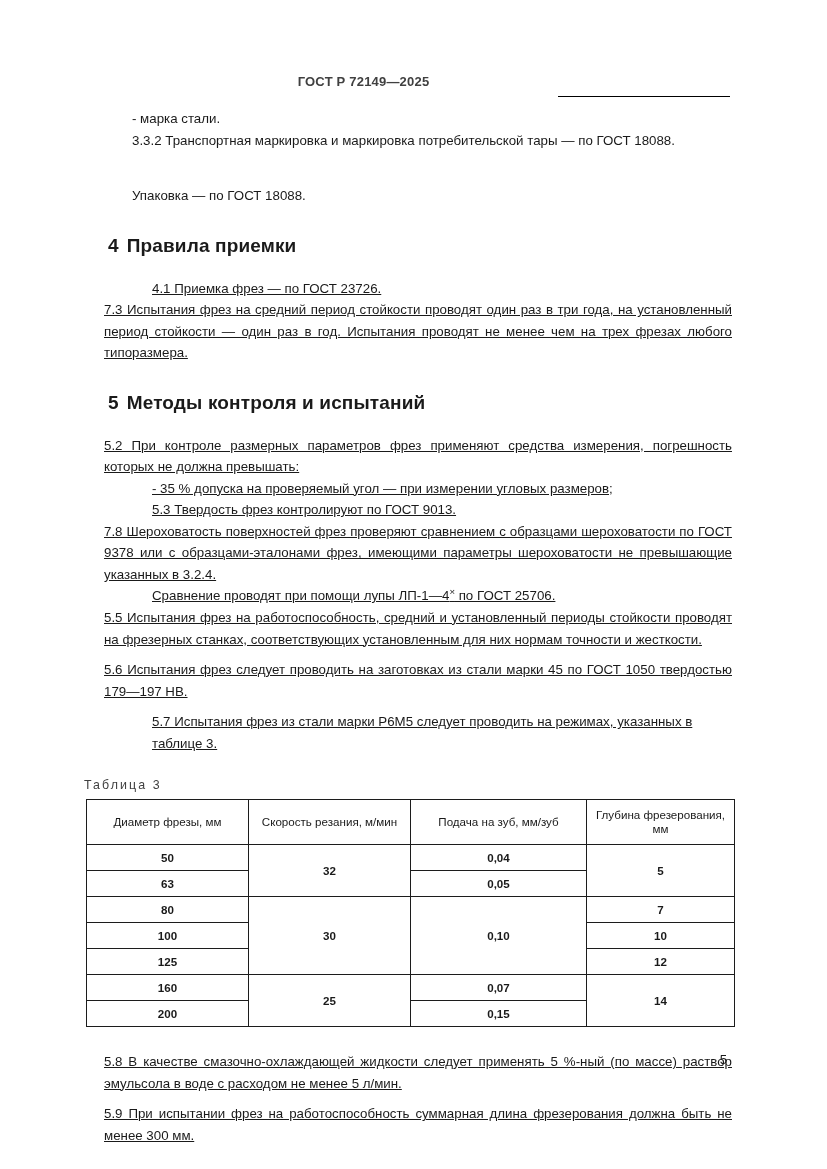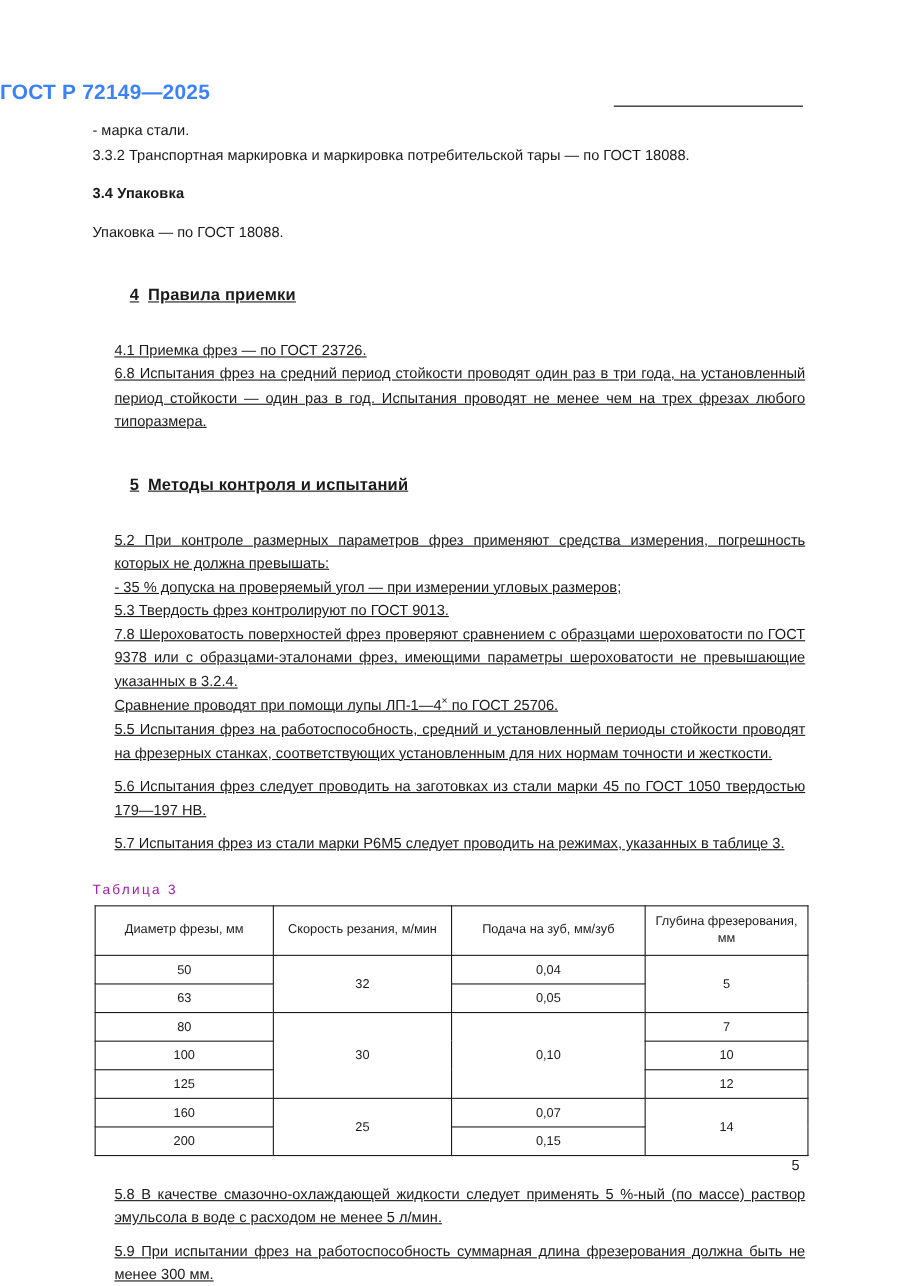--- a/index.html
+++ b/index.html
@@ -21,25 +21,25 @@
     inset: 0;
     background: #ffffff;
   }
 
   
   .header {
     position: absolute;
     top: 74px;
     left: 0;
     right: 100px;
-    text-align: left;
-    font-size: 19px;
+    text-align: center;
+    font-size: 13px;
     font-weight: bold;
     letter-spacing: 0.2px;
-    color: #3b82f6;
+    color: #404040;
   }
   .header-rule {
     position: absolute;
     top: 96px;
     left: 558px;
     width: 172px;
     height: 1px;
     background: #000;
   }
 
@@ -52,47 +52,46 @@
   }
 
   p.para {
     margin: 0;
     font-size: 13.3px;
     line-height: 1.62;
     text-align: justify;
     text-justify: inter-word;
     color: #1a1a1a;
   }
-  p.para.nojust { text-align: left; }
+  p.para.nojust { text-align: left; margin-left: 48px; }
   p.hang { padding-left: 20px; text-decoration: underline; }
 
   .gap-sm { height: 9px; }
   .gap-md { height: 17px; }
   .gap-lg { height: 24px; }
 
   h3.subhead {
     margin: 0;
     font-size: 13.3px;
     font-weight: bold;
     letter-spacing: 0.1px;
   }
   h2.section {
-    margin: 14px;
-    font-size: 15px;
+    margin: 4px;
+    font-size: 19px;
     font-weight: bold;
     padding-left: 20px;
     letter-spacing: 0.15px;
-    text-decoration: underline;
   }
   h2.section .num { margin-right: 8px; }
 
   .tbl-caption {
     font-size: 12.4px;
     letter-spacing: 2.1px;
-    color: #a21caf;
+    color: #404040;
     margin: 0 0 7px 0;
   }
 
   sup.sup-x {
     font-size: 0.72em;
     vertical-align: super;
     line-height: 0;
   }
 
   
@@ -118,20 +117,21 @@
     padding: 0;
   }
   table.spec th {
     height: 40px;
     font-size: 11.6px;
     line-height: 1.25;
     padding: 2px 4px;
   }
   table.spec td {
     height: 25px;
+    font-weight: bold;
   }
 
   
   .page-number {
     position: absolute;
     top: 1052px;
     left: 0;
     right: 100px;
     text-align: right;
     font-size: 13.2px;
@@ -145,33 +145,32 @@
 
   <div class="header">ГОСТ Р 72149—2025</div>
   <div class="header-rule"></div>
 
   <div class="content">
 
     <p class="para nojust">-  марка стали.</p>
     <p class="para nojust">3.3.2  Транспортная маркировка и маркировка потребительской тары — по ГОСТ 18088.</p>
 
     <div class="gap-md"></div>
-    <h3 class="subhead">3.4  Упаковка</h3>
     <div class="gap-md"></div>
 
     <p class="para nojust">Упаковка — по ГОСТ 18088.</p>
 
     <div class="gap-lg"></div>
     <h2 class="section">
       <span class="num">4</span><span>Правила приемки</span>
     </h2>
     <div class="gap-md"></div>
 
     <p class="para nojust hang">4.1  Приемка фрез — по ГОСТ 23726.</p>
-    <p class="para hang">6.8  Испытания фрез на средний период стойкости проводят один раз в три года, на установленный период стойкости — один раз в год. Испытания проводят не менее чем на трех фрезах любого типоразмера.</p>
+    <p class="para hang">7.3  Испытания фрез на средний период стойкости проводят один раз в три года, на установленный период стойкости — один раз в год. Испытания проводят не менее чем на трех фрезах любого типоразмера.</p>
 
     <div class="gap-lg"></div>
     <h2 class="section">
       <span class="num">5</span><span>Методы контроля и испытаний</span>
     </h2>
     <div class="gap-md"></div>
 
     <p class="para hang">5.2  При контроле размерных параметров фрез применяют средства измерения, погрешность которых не должна превышать:</p>
     <p class="para nojust hang">-  35 % допуска на проверяемый угол — при измерении угловых размеров;</p>
     <p class="para nojust hang">5.3  Твердость фрез контролируют по ГОСТ 9013.</p>

